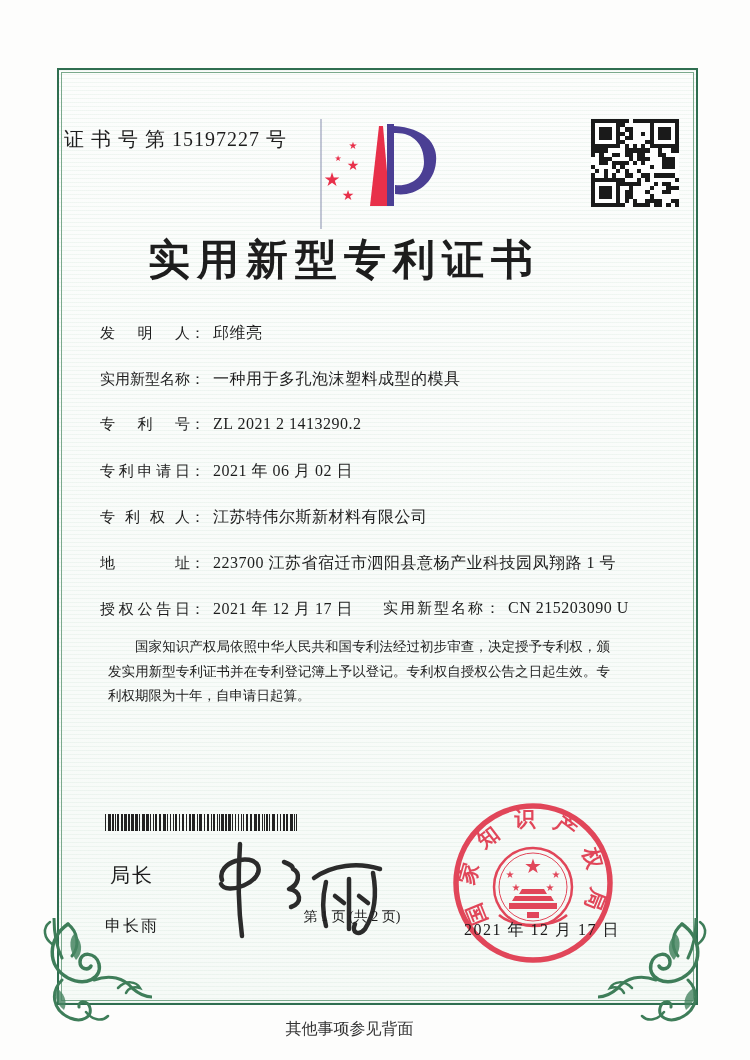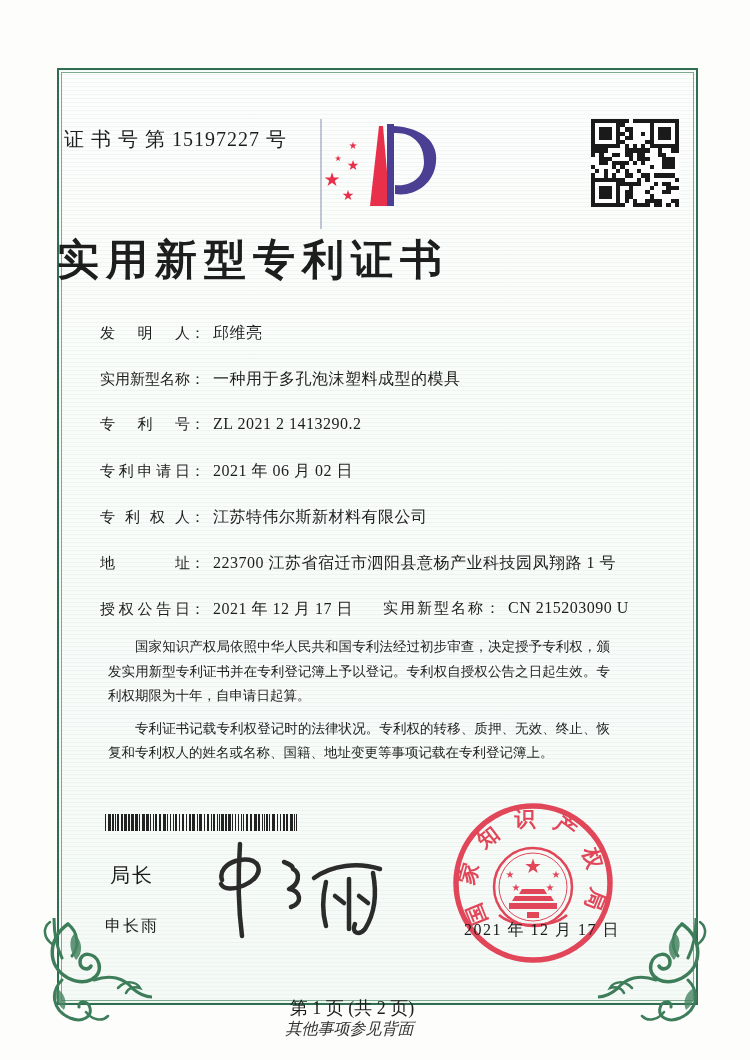--- a/index.html
+++ b/index.html
@@ -13,21 +13,21 @@
   .frame{
     position:absolute;left:57px;top:68px;width:637px;height:933px;
     border:2px solid #2f6e50;
     background:
       repeating-linear-gradient(180deg, rgba(140,190,160,.10) 0 1px, rgba(255,255,255,0) 1px 4px),
       linear-gradient(#fcfdfc,#f6faf7);
   }
   .frame::after{content:"";position:absolute;inset:2px;border:1px solid #7aa98c;pointer-events:none}
 
   .certno{left:64px;top:126px;font-size:20px;letter-spacing:1px}
-  .title{left:57px;top:232px;width:574px;font-size:42px;font-weight:bold;letter-spacing:7px}
+  .title{left:57px;top:232px;width:574px;text-align:center;font-size:42px;font-weight:bold;letter-spacing:7px}
 
   .fields{left:100px;top:323px;width:565px}
   .frow{height:21px;margin-bottom:25px;font-size:16px;white-space:nowrap;position:relative}
   .flabel{display:inline-block;width:90px;font-size:15px;text-align:justify;text-align-last:justify}
   .fcolon{font-size:15px}
   .fvalue{margin-left:8px;font-size:16px;letter-spacing:.5px}
   .g2{position:absolute;left:283px;top:0;white-space:nowrap}
   .glabel{font-size:15px;letter-spacing:2px}
 
   .body-text{left:100px;top:627px;width:518px;font-size:13.5px;line-height:24.5px;text-align:justify}
@@ -35,22 +35,22 @@
 
   .barcode-svg{left:105px;top:814px}
   .sigtitle{left:110px;top:862px;font-size:20px;letter-spacing:2px}
   .signame{left:105px;top:916px;font-size:16px;letter-spacing:2px}
   .sig-svg{left:208px;top:838px}
 
   .seal-svg{left:447px;top:797px;opacity:.93}
   .seal-ring{font-size:21px;font-weight:bold;letter-spacing:16px}
   .seal-date{left:464px;top:920px;font-size:16px;letter-spacing:1.5px;color:#1b1b1b}
 
-  .pageinfo{left:57px;top:996px;width:590px;text-align:center;font-size:18px}
-  .backnote{left:57px;top:1019px;width:585px;text-align:center;font-size:16px;font-style:italic;color:#333}
+  .pageinfo{left:57px;top:908px;width:590px;text-align:center;font-size:14px}
+  .backnote{left:57px;top:1019px;width:585px;text-align:center;font-size:16px;color:#333}
 
   .logo-svg{left:316px;top:116px}
   .qr-svg{left:591px;top:119px}
   .flourish-l{left:22px;top:918px}
   .flourish-r{left:598px;top:918px;transform:scaleX(-1)}
 </style>
 </head>
 <body>
 
 <div class="page abs" style="inset:0">
@@ -361,21 +361,20 @@
     <div class="frow">
       <span class="flabel">授权公告日</span><span class="fcolon">：</span><span class="fvalue">2021 年 12 月 17 日</span>
       <span class="g2">
         <span class="glabel">实用新型名称</span><span class="fcolon">：</span><span class="fvalue">CN 215203090 U</span>
       </span>
     </div>
   </div>
 
   <div class="abs body-text">
     <p>国家知识产权局依照中华人民共和国专利法经过初步审查，决定授予专利权，颁发实用新型专利证书并在专利登记簿上予以登记。专利权自授权公告之日起生效。专利权期限为十年，自申请日起算。</p>
-    <p>专利证书记载专利权登记时的法律状况。专利权的转移、质押、无效、终止、恢复和专利权人的姓名或名称、国籍、地址变更等事项记载在专利登记簿上。</p>
   </div>
 
   <svg class="abs barcode-svg" width="196" height="17" viewBox="0 0 196 17" shape-rendering="crispEdges">
     <g id="bc-bars" fill="#222222">
         <rect x="0" y="0" width="1" height="17"></rect>
         <rect x="3" y="0" width="3" height="17"></rect>
         <rect x="7" y="0" width="2" height="17"></rect>
         <rect x="10" y="0" width="1" height="17"></rect>
         <rect x="12" y="0" width="2" height="17"></rect>
         <rect x="16" y="0" width="2" height="17"></rect>

